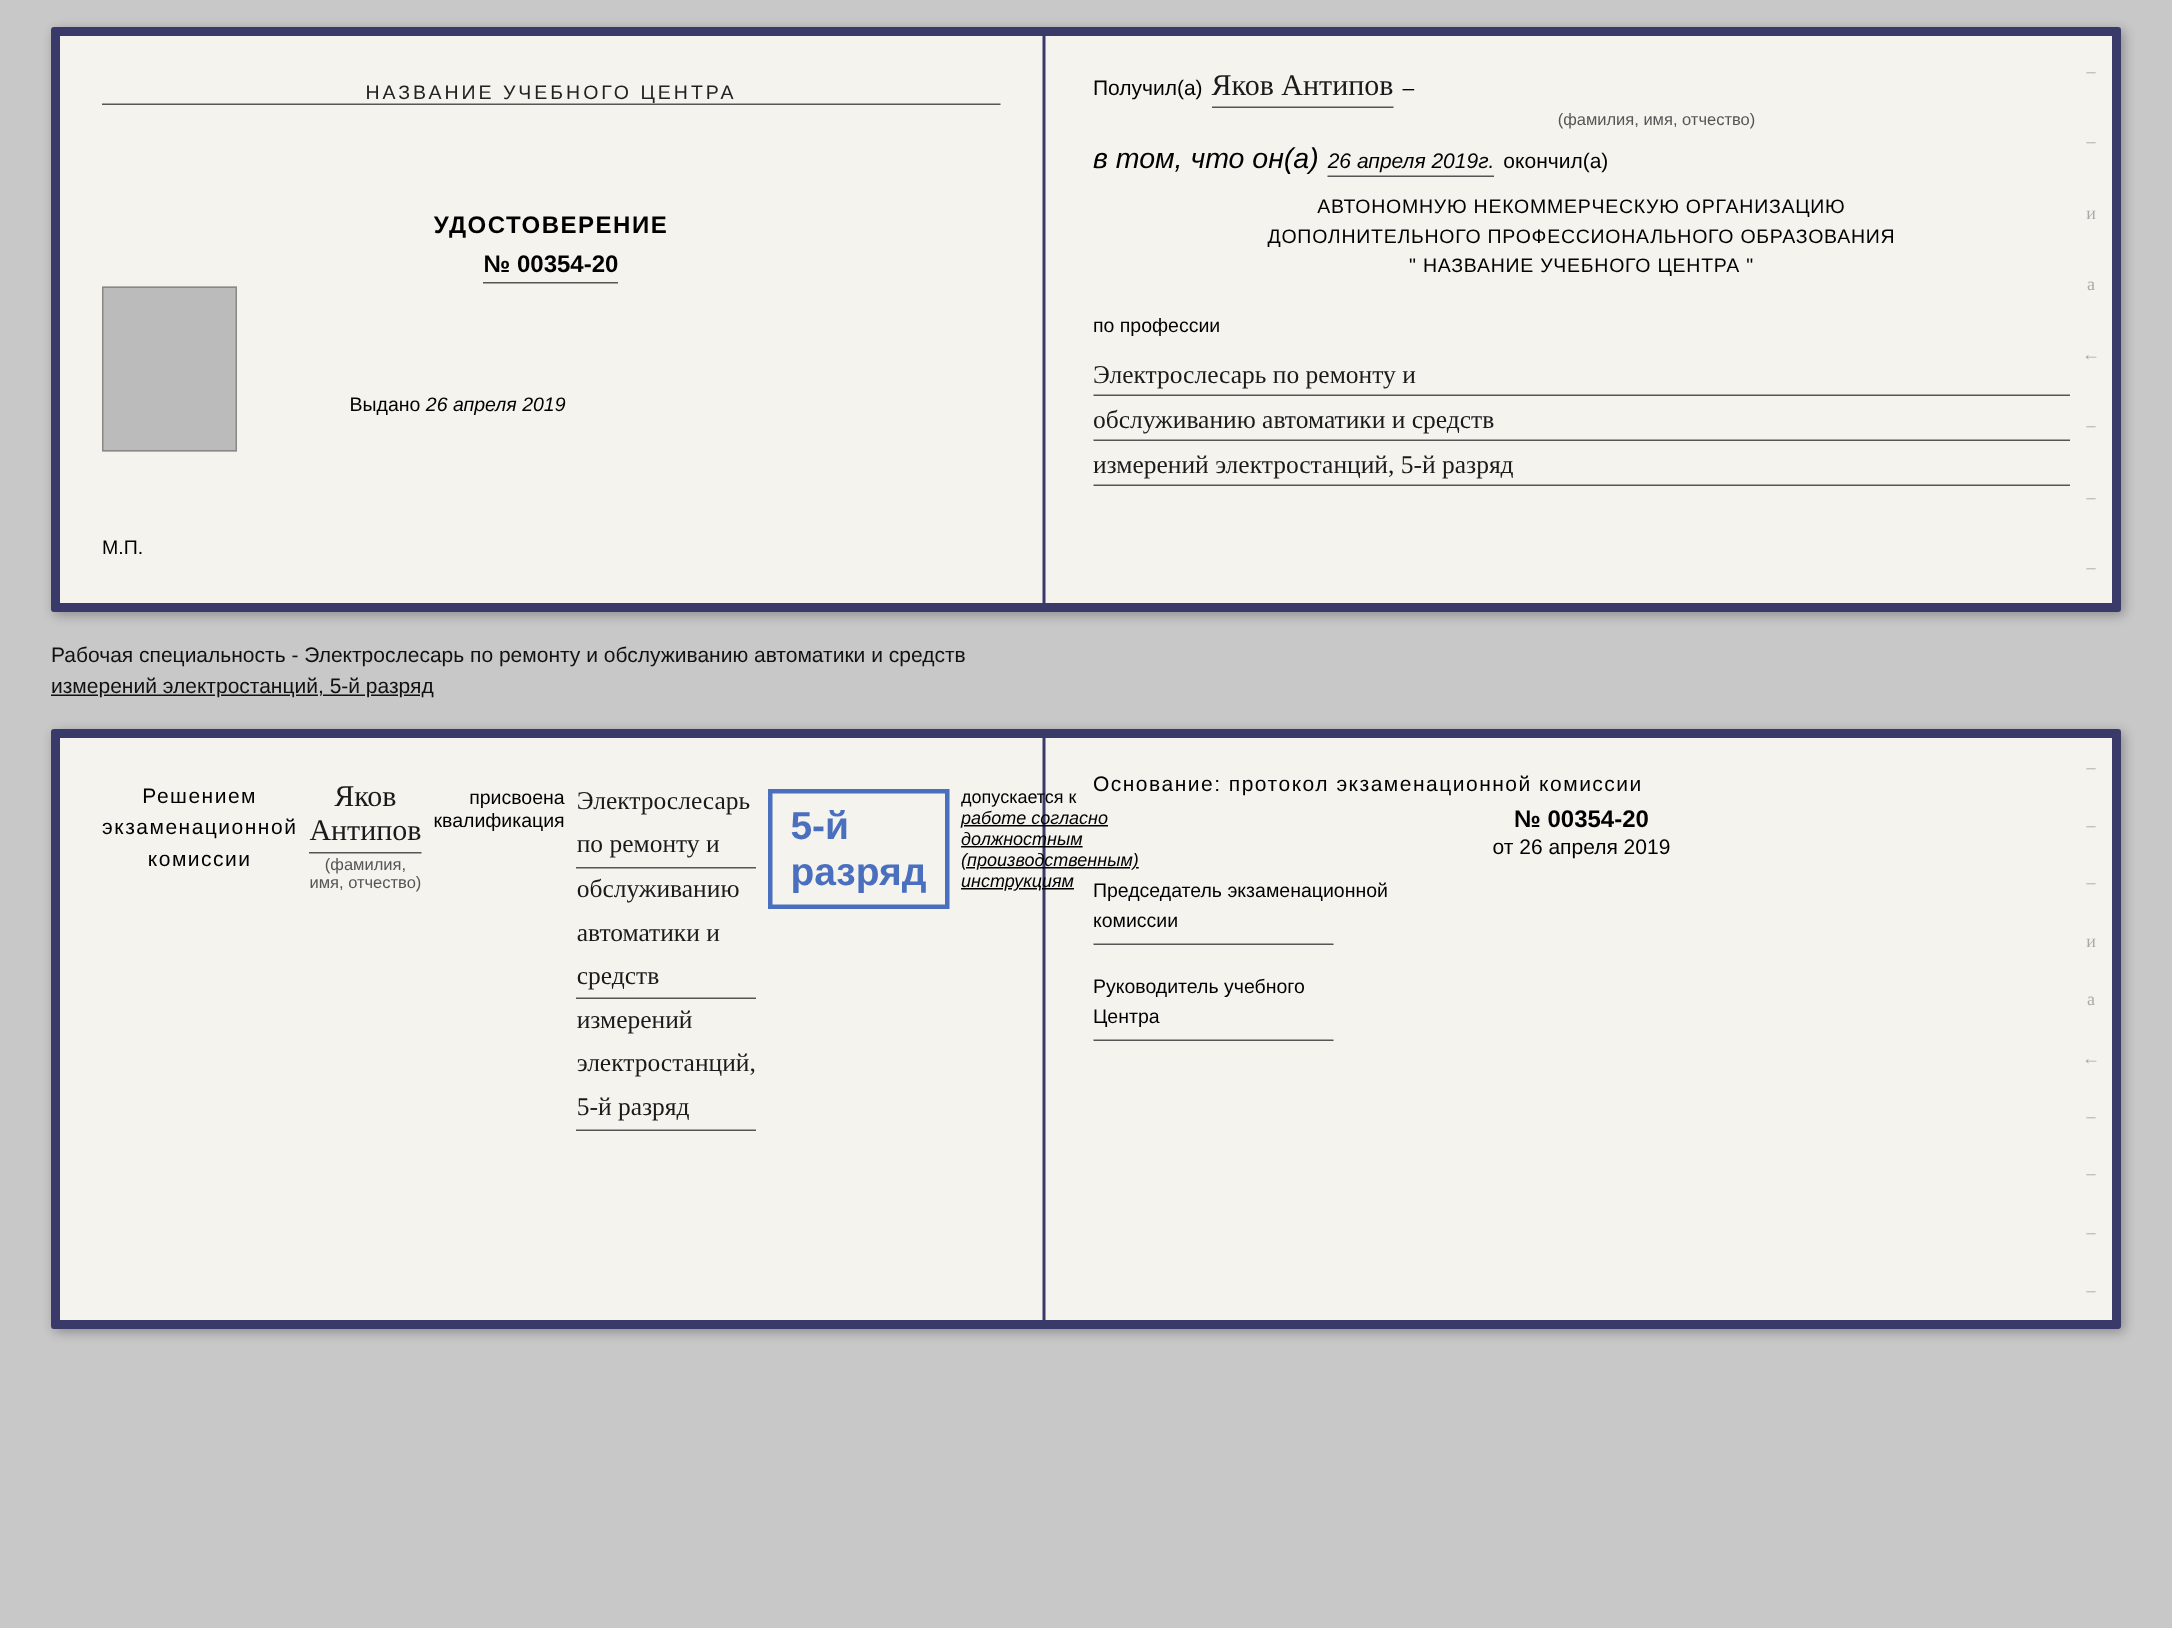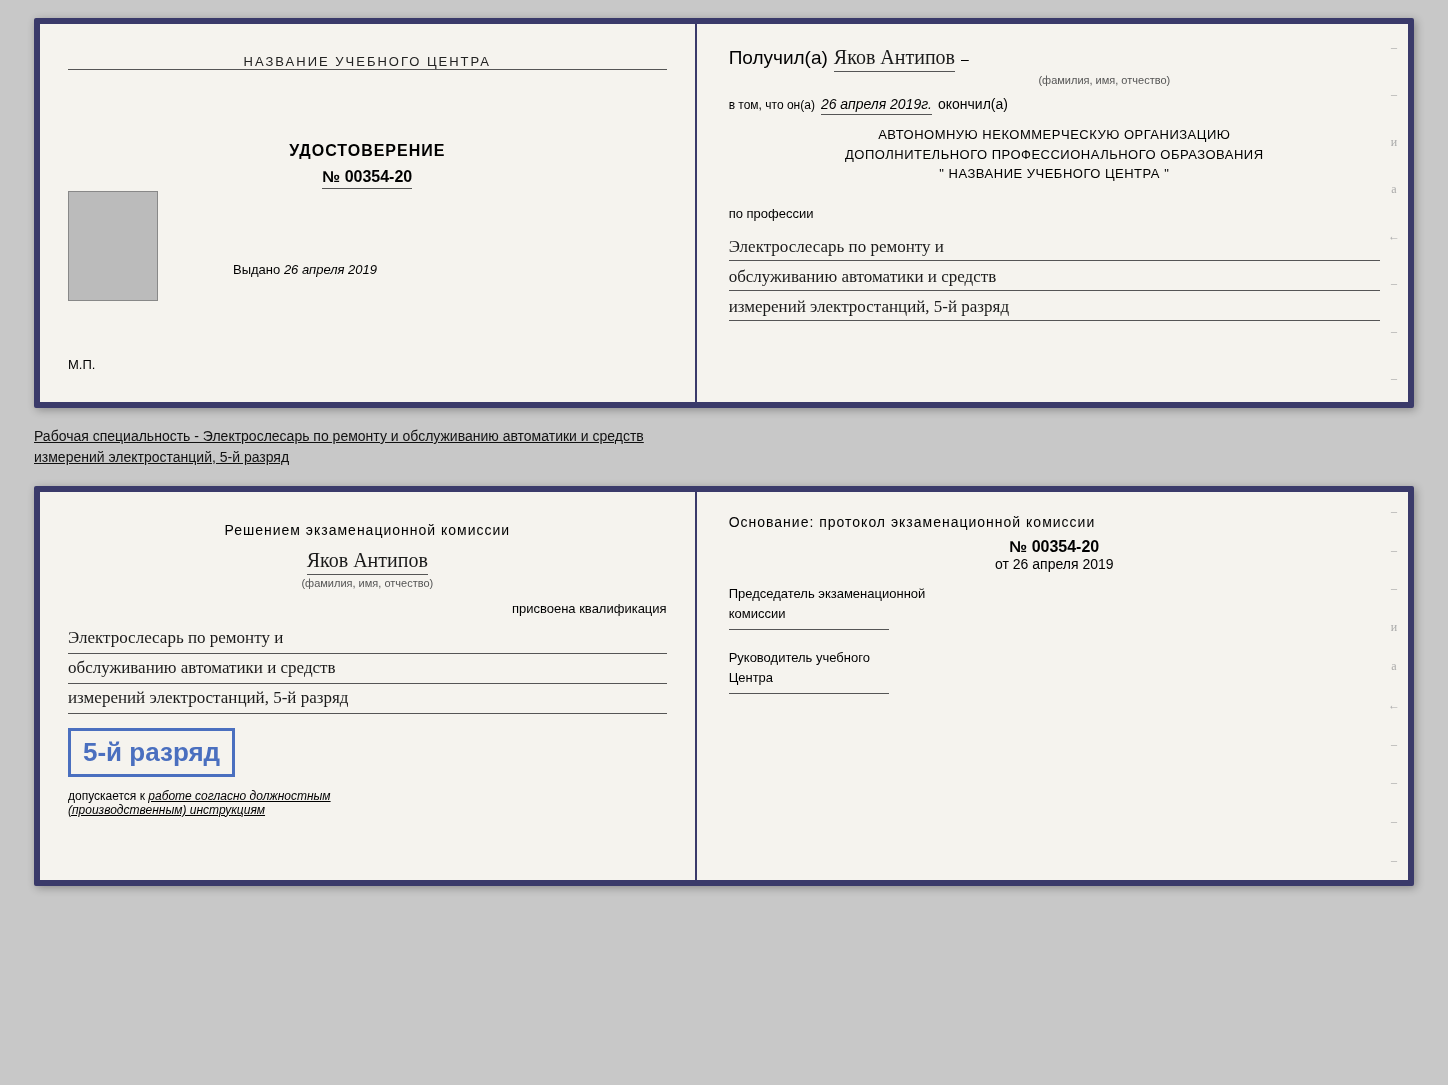--- a/index.html
+++ b/index.html
@@ -181,21 +181,20 @@
 
     
     .middle-text {
       width: 100%;
       max-width: 1380px;
       font-size: 14px;
       font-family: Arial, sans-serif;
       color: #111;
       line-height: 1.5;
       padding: 4px 0;
-      text-decoration: underline;
     }
 
     .middle-text .underline-text {
       text-decoration: underline;
     }
 
     
     .cert-spread-bottom {
       display: flex;
       width: 100%;
@@ -205,21 +204,21 @@
       border-radius: 2px;
       box-shadow: 2px 2px 8px rgba(0,0,0,0.3);
       min-height: 400px;
     }
 
     .bottom-left {
       width: 48%;
       border-right: 2px solid #3a3a6a;
       padding: 28px 28px 20px 28px;
       display: flex;
-      flex-direction: column;
+      flex-direction: row;
       gap: 8px;
       position: relative;
     }
 
     .bottom-right {
       width: 52%;
       padding: 22px 28px 16px 32px;
       display: flex;
       flex-direction: column;
       position: relative;
@@ -374,29 +373,29 @@
         <span class="vydano-date">26 апреля 2019</span>
       </div>
     </div>
 
     <div class="mp-label">М.П.</div>
   </div>
 
   <div class="cert-right">
     <div style="display:flex; flex-direction:column; gap:2px;">
       <div class="recipient-line">
-        <span style="font-size:19px; font-family:Arial,sans-serif;">Получил(а)</span>
+        <span style="font-size:14px; font-family:Arial,sans-serif;">Получил(а)</span>
         <span class="recipient-name">Яков Антипов</span>
         <span style="font-size:14px; font-family:Arial,sans-serif;">–</span>
       </div>
       <div class="fio-label" style="margin-left:100px;">(фамилия, имя, отчество)</div>
     </div>
 
     <div class="vtom-line">
-      <span style="font-size:12px; font-family:Arial,sans-serif;">в том, что он(а)</span>
+      <span style="font-size:19px; font-family:Arial,sans-serif;font-style:italic;">в том, что он(а)</span>
       <span class="date-underline">26 апреля 2019г.</span>
       <span class="okonchill">окончил(а)</span>
     </div>
 
     <div class="org-block">
       <div>АВТОНОМНУЮ НЕКОММЕРЧЕСКУЮ ОРГАНИЗАЦИЮ</div>
       <div>ДОПОЛНИТЕЛЬНОГО ПРОФЕССИОНАЛЬНОГО ОБРАЗОВАНИЯ</div>
       <div>"   НАЗВАНИЕ УЧЕБНОГО ЦЕНТРА   "</div>
     </div>
 

